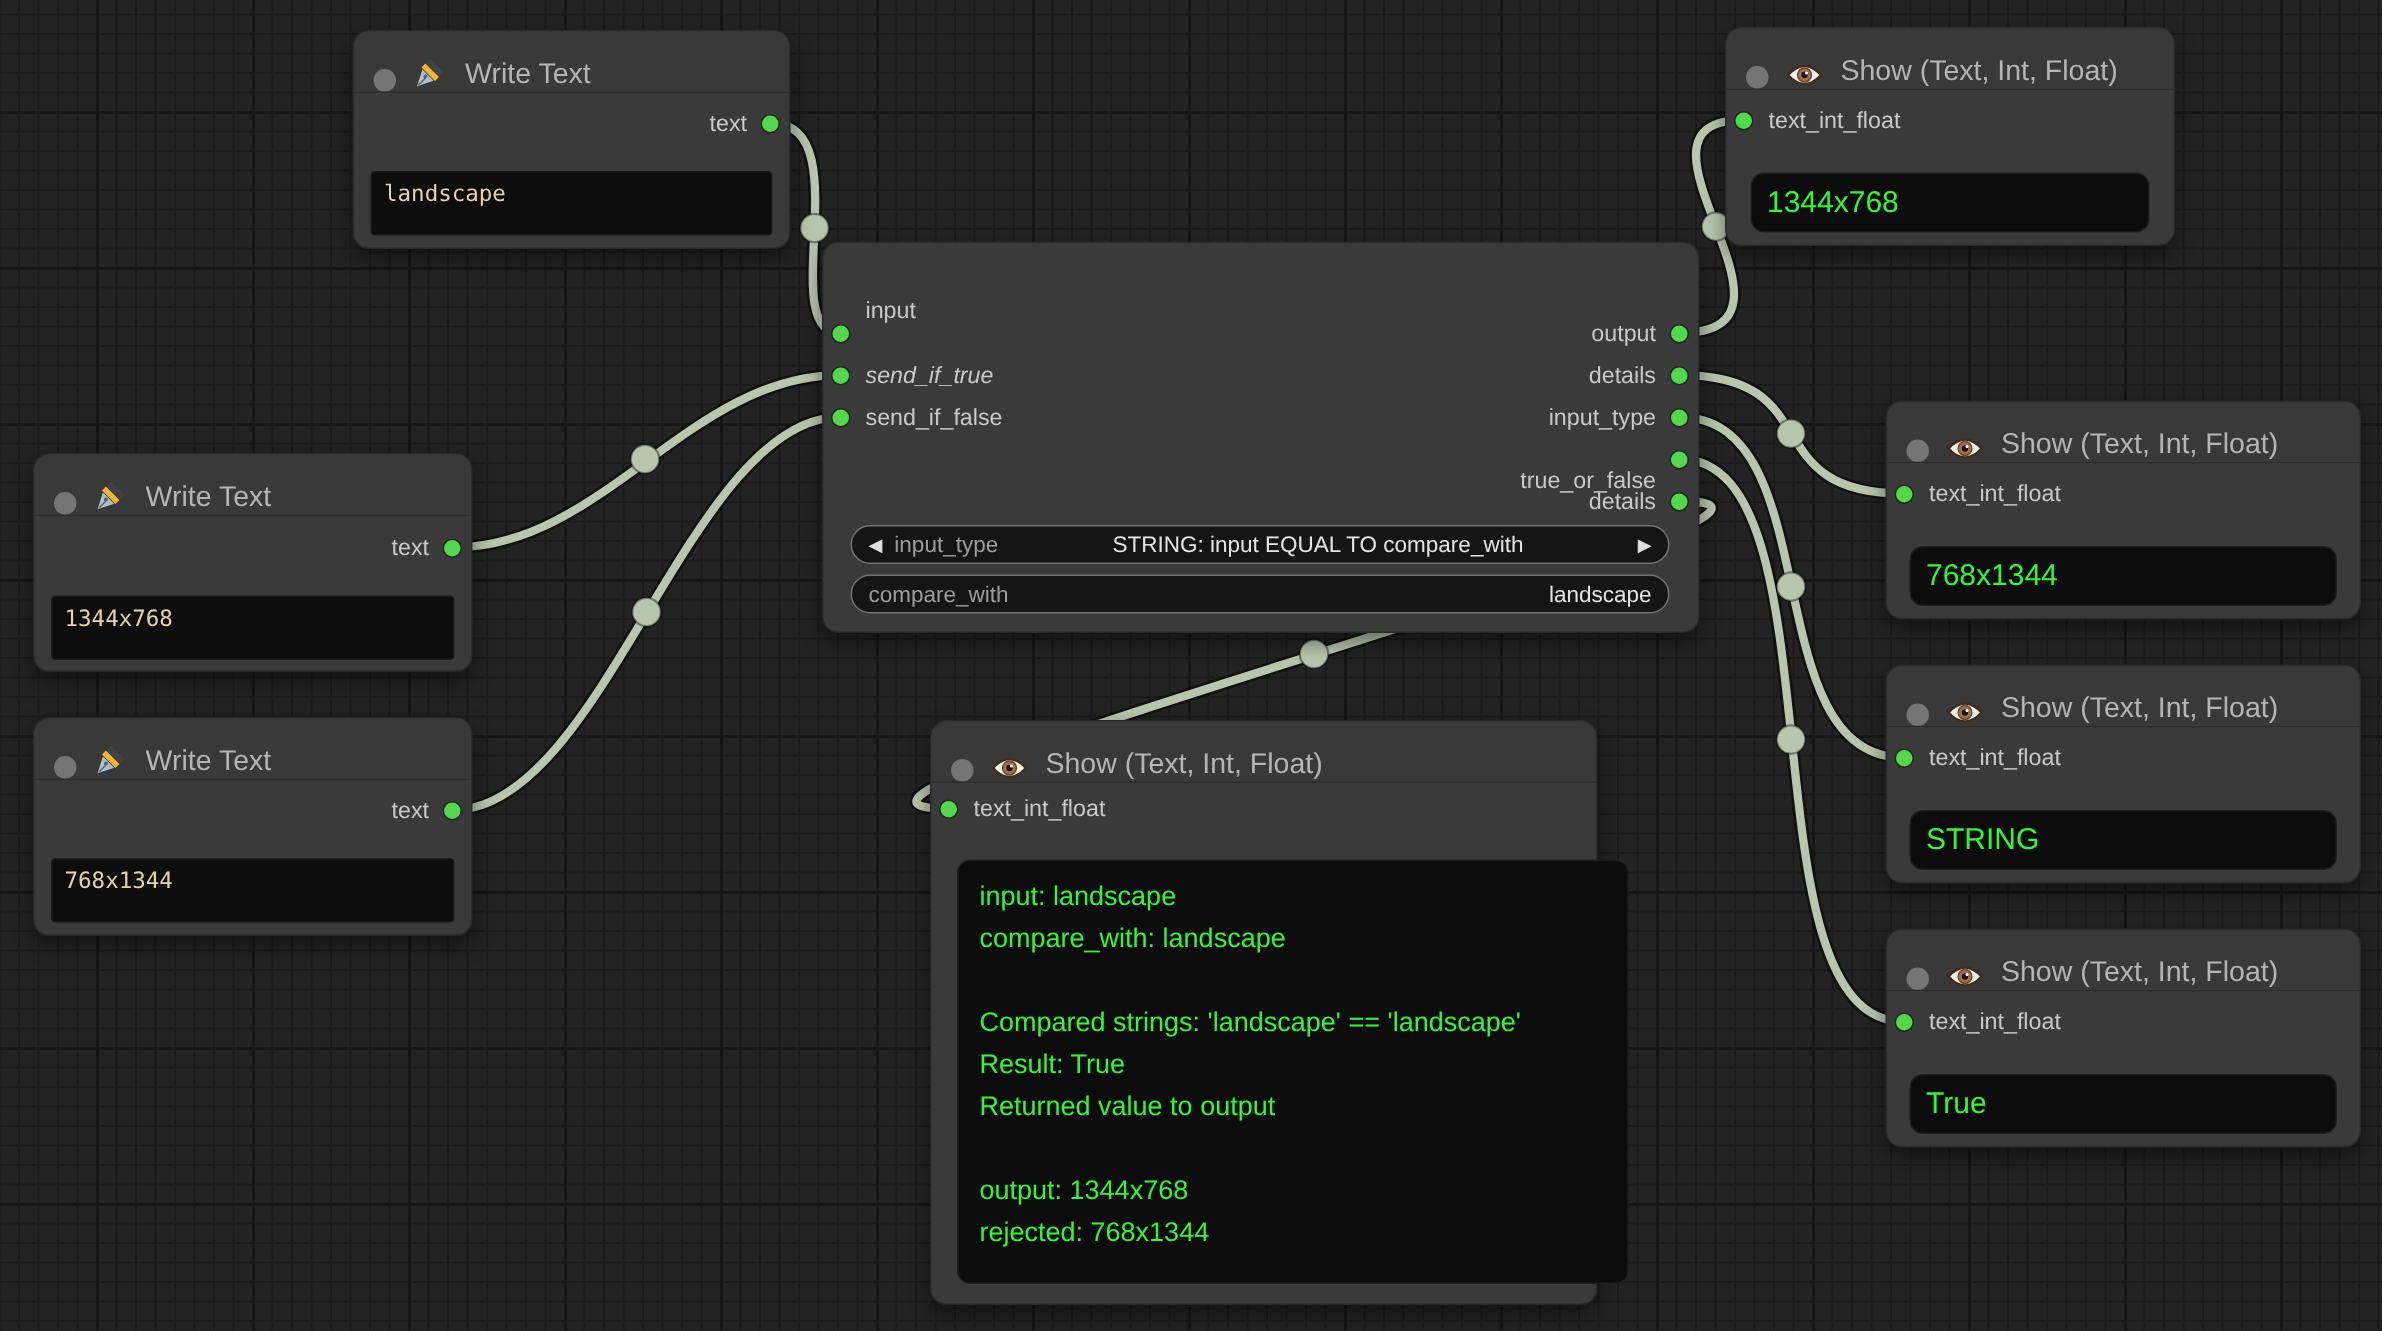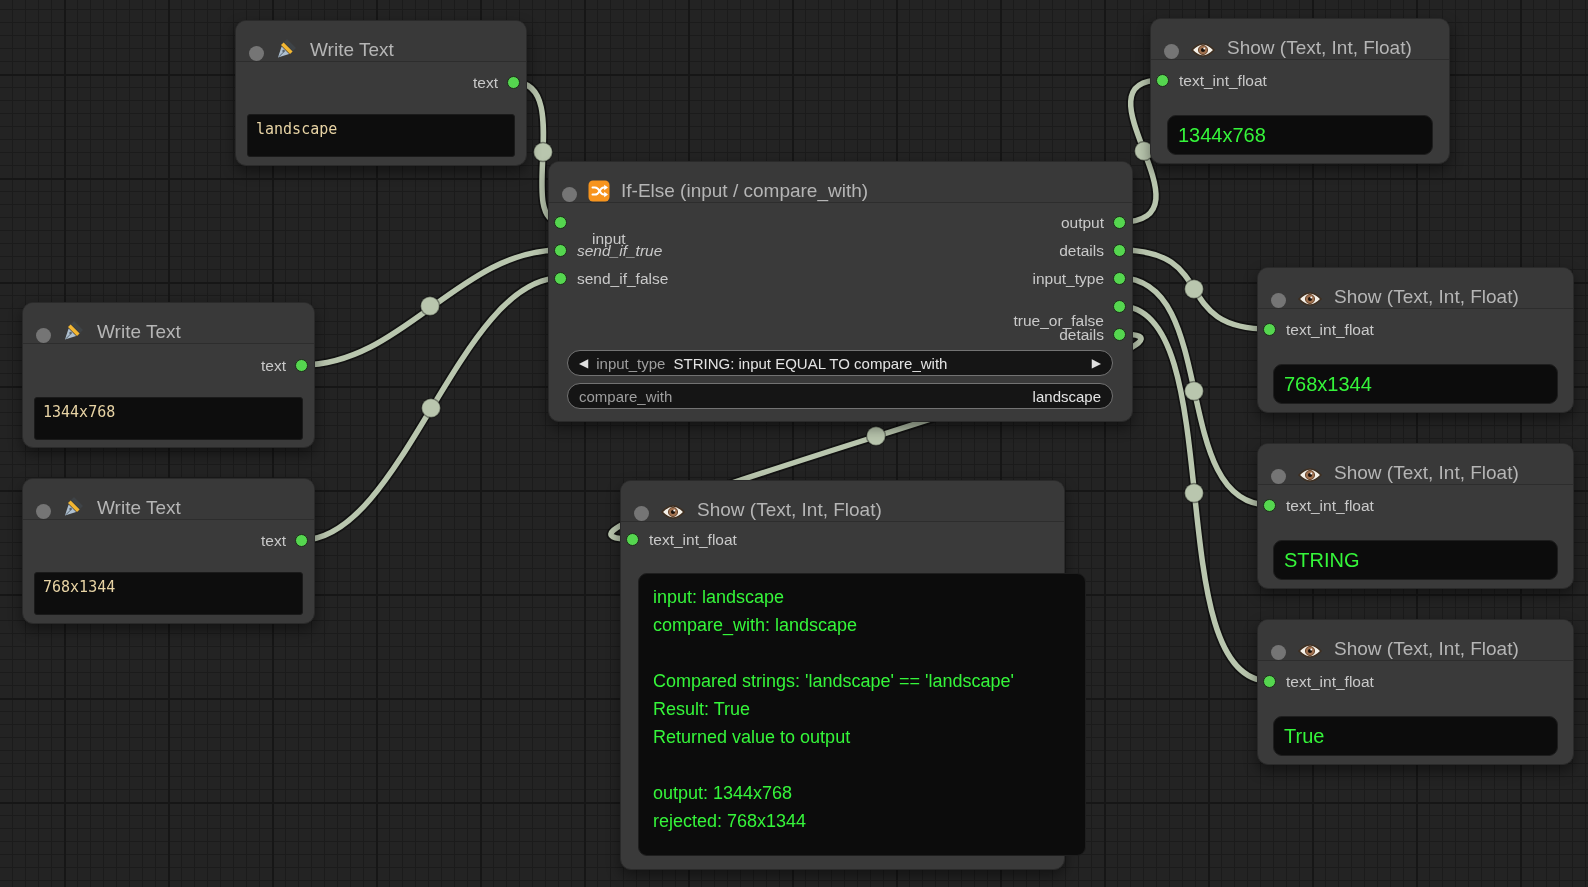--- a/index.html
+++ b/index.html
@@ -41,21 +41,21 @@
     color:#35f53a;box-sizing:border-box;}
   .display.small{font-size:20px;line-height:38px;padding:0 10px;white-space:nowrap;overflow:hidden;}
   .display.big{font-size:18px;line-height:28px;padding:9px 14px;white-space:pre-wrap;}
 
   .widget{position:absolute;height:26px;background:#151515;border:1px solid #737373;
     border-radius:13px;display:flex;align-items:center;padding:0 11px;box-sizing:border-box;
     font-size:15px;color:#e4e4e4;gap:8px;}
   .widget .wlabel{color:#9e9e9e;white-space:nowrap;}
   .widget .wvalue{white-space:nowrap;}
   .widget .arrow{color:#e0e0e0;font-size:12px;line-height:26px;}
-  .widget.combo .wvalue{flex:1;}
+  .widget.combo .wvalue{flex:1;text-align:center;}
   .widget.textw{justify-content:space-between;}
 
   
   #n-write1{left:235px;top:20px;width:292px;height:146px;}
   #n-write2{left:22px;top:302px;width:293px;height:146px;}
   #n-write3{left:22px;top:478px;width:293px;height:146px;}
   #n-ifelse{left:548px;top:161px;width:585px;height:261px;}
   #n-showtop{left:1150px;top:18px;width:300px;height:146px;}
   #n-show2{left:1257px;top:267px;width:317px;height:146px;}
   #n-show3{left:1257px;top:443px;width:317px;height:146px;}
@@ -159,36 +159,23 @@
       </svg>
     </span>
     <span class="title-text">Write Text</span>
   </div>
   <span class="plabel right" style="right:28px;top:52px;">text</span>
   <span class="port" style="right:6px;top:55px;"></span>
   <div class="textarea" style="top:93px;height:43px;">768x1344</div>
 </div>
 
 <div class="node" id="n-ifelse">
-  <div class="titlebar">
-    <span class="collapse-dot"></span>
-    <span class="ticon">
-      <svg width="22" height="22" viewBox="0 0 22 22">
-        <rect x="0.5" y="0.5" width="21" height="21" rx="4.5" fill="#f7941d"></rect>
-        <path d="M4.5 7.5 H7 C9.2 7.5 10.4 9 11.3 10.6 C12.2 12.2 13.4 14.5 15.8 14.5 H17.5" fill="none" stroke="#fff" stroke-width="2" stroke-linecap="round"></path>
-        <path d="M4.5 14.5 H7 C9.2 14.5 10.4 13 11.3 11.4 C12.2 9.8 13.4 7.5 15.8 7.5 H17.5" fill="none" stroke="#fff" stroke-width="2" stroke-linecap="round"></path>
-        <polygon points="16.2,4.8 20,7.5 16.2,10.2" fill="#fff"></polygon>
-        <polygon points="16.2,11.8 20,14.5 16.2,17.2" fill="#fff"></polygon>
-      </svg>
-    </span>
-    <span class="title-text">If-Else (input / compare_with)</span>
-  </div>
 
   <span class="port" style="left:5px;top:54px;"></span>
-  <span class="plabel" style="left:28px;top:67px;margin-left:15px;">input</span>
+  <span class="plabel" style="left:28px;top:36px;">input</span>
   <span class="port" style="left:5px;top:82px;"></span>
   <span class="plabel" style="left:28px;top:79px;font-style:italic;">send_if_true</span>
   <span class="port" style="left:5px;top:110px;"></span>
   <span class="plabel" style="left:28px;top:107px;">send_if_false</span>
 
   <span class="port" style="right:6px;top:54px;"></span>
   <span class="plabel right" style="right:28px;top:51px;">output</span>
   <span class="port" style="right:6px;top:82px;"></span>
   <span class="plabel right" style="right:28px;top:79px;">details</span>
   <span class="port" style="right:6px;top:110px;"></span>

